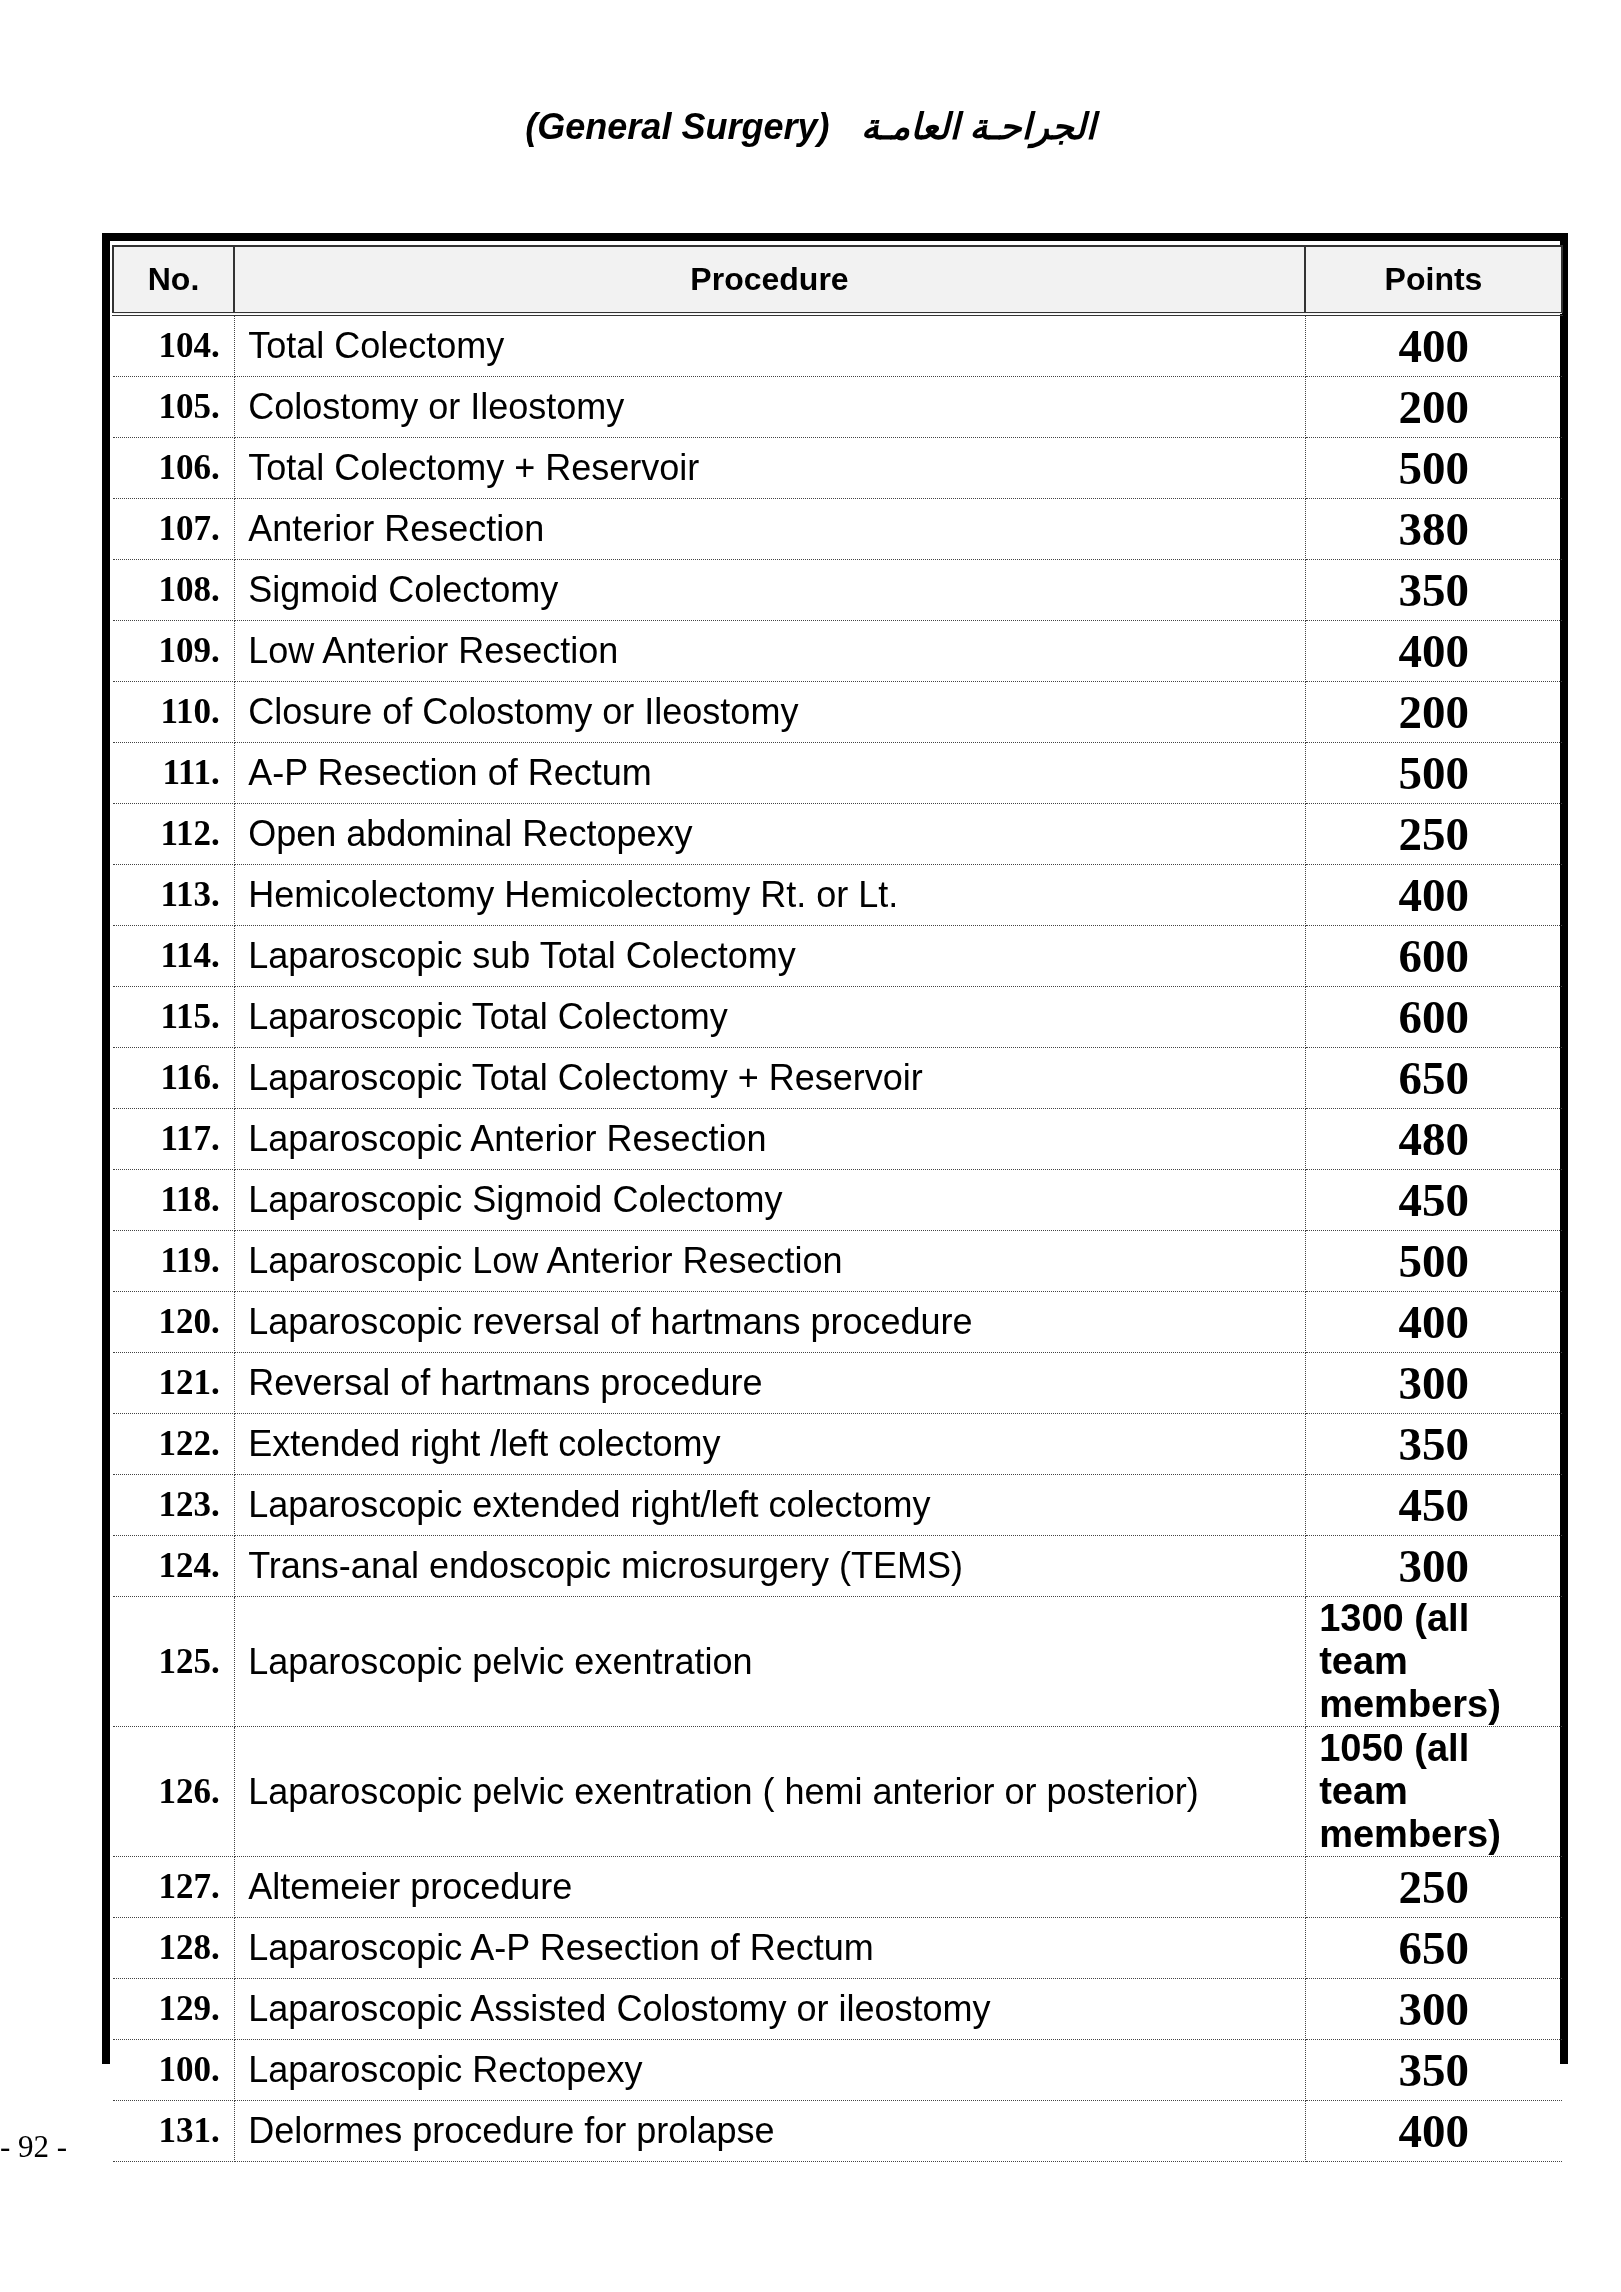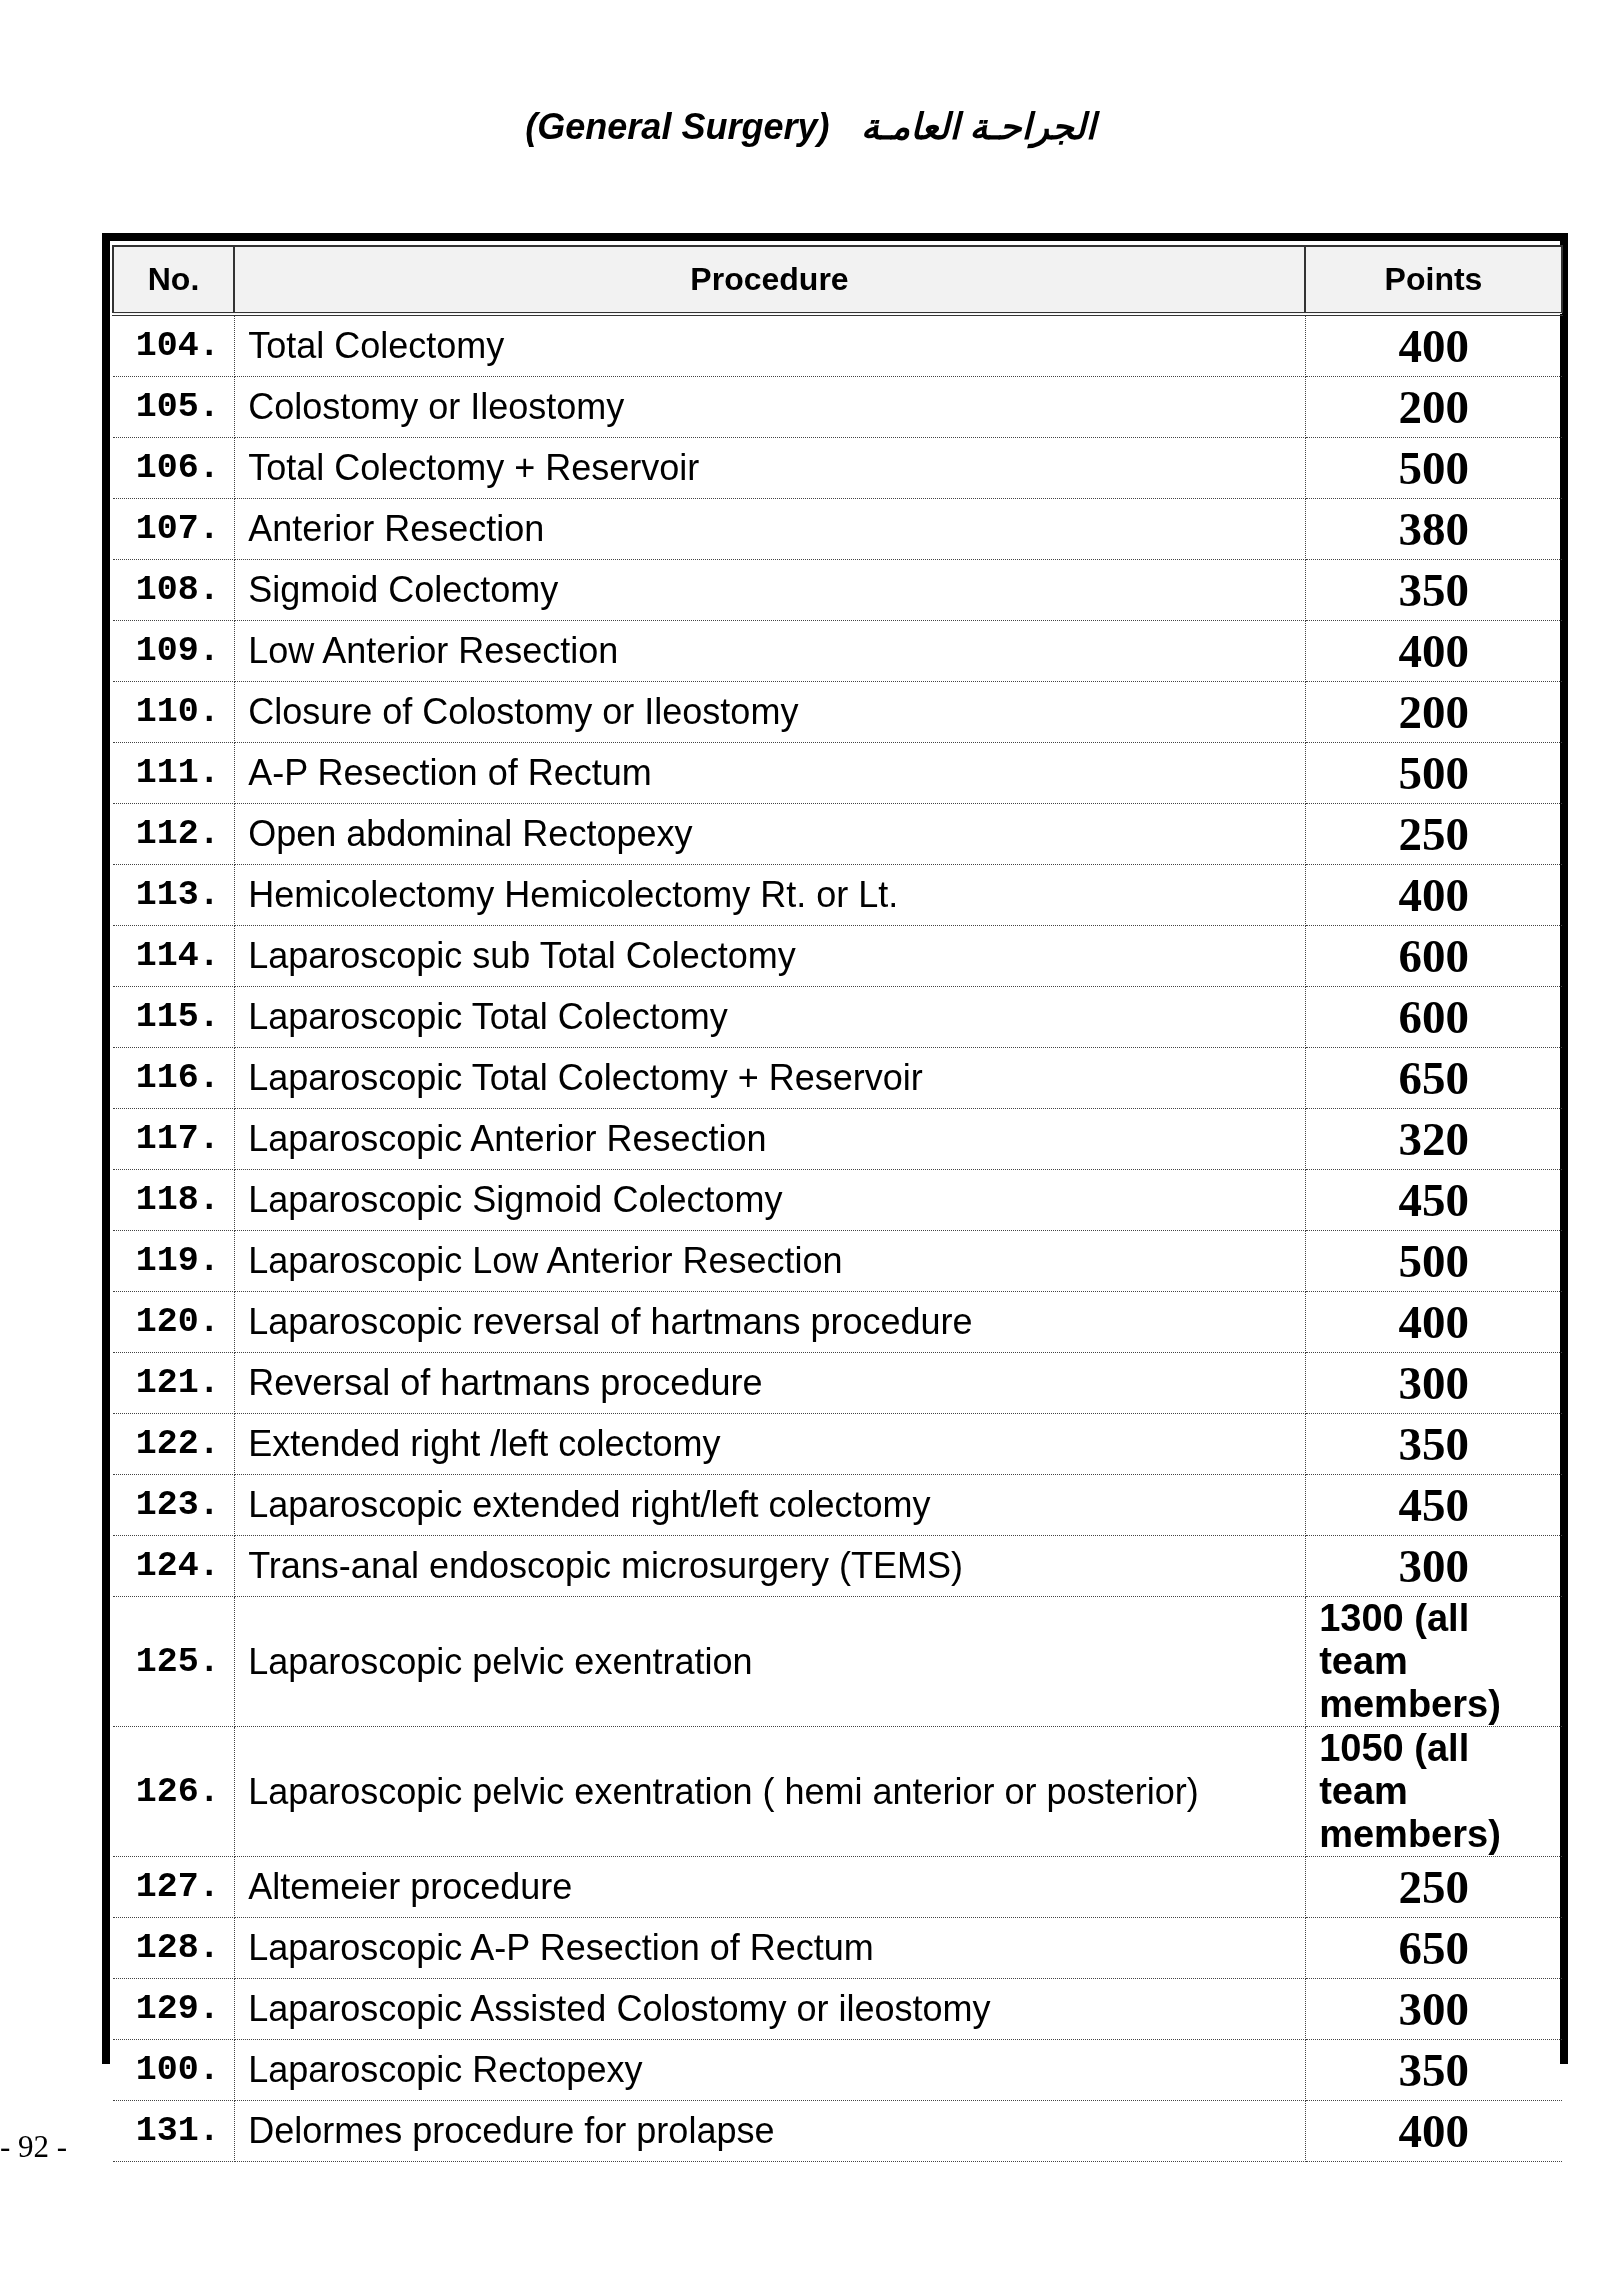--- a/index.html
+++ b/index.html
@@ -4,21 +4,21 @@
 <style>
   html,body{margin:0;padding:0;background:#fff;}
   body{width:1621px;height:2293px;position:relative;overflow:hidden;font-family:"Liberation Sans",sans-serif;color:#000;}
   .title{position:absolute;top:106px;left:0;width:1621px;text-align:center;font-size:36px;font-weight:bold;font-family:"Liberation Sans",sans-serif;font-style:italic;}
   .title .ar{margin-left:21.6px;}
   .frame{position:absolute;left:102px;top:233px;width:1466px;height:1831px;border-top:8.8px solid #000;border-left:8.8px solid #000;border-right:8.8px solid #000;box-sizing:border-box;}
   table{position:absolute;left:112px;top:245px;width:1449px;border-collapse:collapse;table-layout:fixed;}
   th{height:65px;background:#f2f2f2;font-size:32px;font-weight:bold;border:2.9px double #333;padding:0;text-align:center;font-family:"Liberation Sans",sans-serif;}
   thead tr{border-bottom:4.9px double #333;}
   td{height:60px;border-bottom:1px dotted #444;border-right:1px dotted #444;padding:0;vertical-align:middle;}
-  td.no{text-align:right;padding-right:13.7px;font-family:Liberation Mono, monospace;font-weight:bold;font-size:35px;}
+  td.no{text-align:right;padding-right:13.7px;font-family:Liberation Serif, serif;font-weight:bold;font-size:35px;}
   td.proc{padding-left:13.7px;font-size:36px;}
   td.pts{text-align:center;font-family:"Liberation Serif",serif;font-weight:bold;font-size:47px;border-right:none;}
   td.pts.small{text-align:left;padding-left:13.7px;font-family:"Liberation Sans",sans-serif;font-size:38px;line-height:43px;height:86px;}
   tr.tall td{height:86px;}
   .pagenum{position:absolute;top:2129px;left:0;width:1621px;text-align:left;font-family:"Liberation Serif",serif;font-size:31px;}
 </style>
 </head>
 <body>
 
 <div class="title">
@@ -103,21 +103,21 @@
         <td class="pts">600</td>
       </tr>
       <tr>
         <td class="no">116.</td>
         <td class="proc">Laparoscopic Total Colectomy + Reservoir</td>
         <td class="pts">650</td>
       </tr>
       <tr>
         <td class="no">117.</td>
         <td class="proc">Laparoscopic Anterior Resection</td>
-        <td class="pts">320</td>
+        <td class="pts">480</td>
       </tr>
       <tr>
         <td class="no">118.</td>
         <td class="proc">Laparoscopic Sigmoid Colectomy</td>
         <td class="pts">450</td>
       </tr>
       <tr>
         <td class="no">119.</td>
         <td class="proc">Laparoscopic Low Anterior Resection</td>
         <td class="pts">500</td>

